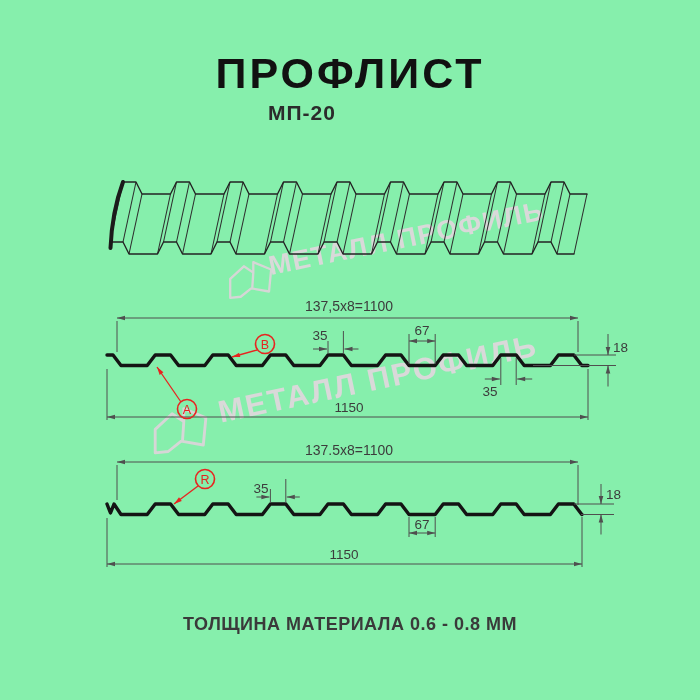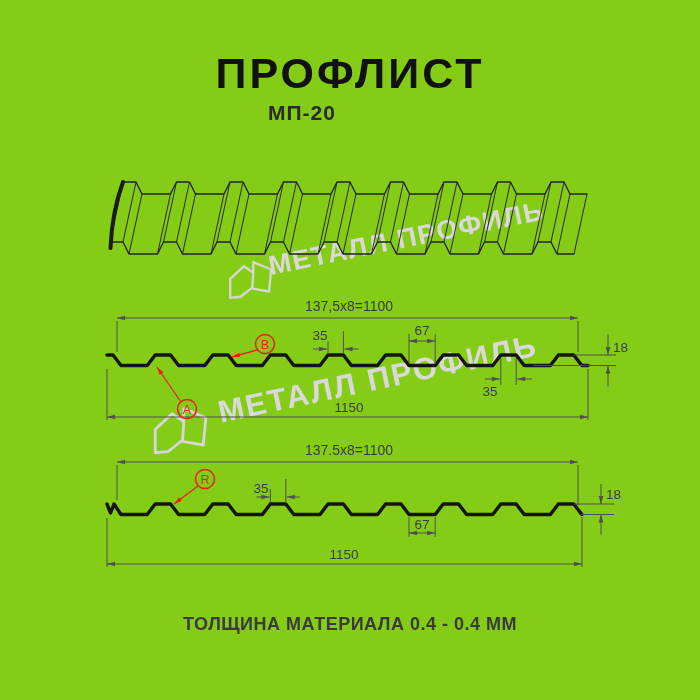--- a/index.html
+++ b/index.html
@@ -1,16 +1,16 @@
 <!DOCTYPE html>
 <html><head>
 <meta charset="utf-8">
 <style>
   html,body{margin:0;padding:0;background:#fff;}
-  .page{position:relative;width:700px;height:700px;background:#84cc16;overflow:hidden;
+  .page{position:relative;width:700px;height:700px;background:#86efac;overflow:hidden;
         font-family:"Liberation Sans",sans-serif;}
   .title{position:absolute;top:52px;left:0;width:700px;text-align:center;
          font-size:43px;font-weight:800;letter-spacing:3px;color:#111;line-height:1;}
   .subtitle{position:absolute;top:102px;left:0;width:604px;text-align:center;
          font-size:21px;font-weight:700;letter-spacing:1px;color:#2b2b2b;line-height:1;}
   .footer-text{position:absolute;top:615px;left:0;width:700px;text-align:center;
          font-size:18px;font-weight:700;letter-spacing:0.5px;color:#3a3a3a;line-height:1;}
   svg{position:absolute;left:0;top:0;}
   .dt{fill:#3c3c3c;font-family:"Liberation Sans",sans-serif;font-size:13.5px;}
   .dtbig{font-size:14px;}
@@ -168,14 +168,14 @@
       <text class="dt dtbig" x="349" y="455" text-anchor="middle">137.5x8=1100</text>
       <text class="dt" x="261" y="493" text-anchor="middle">35</text>
       <text class="dt" x="606" y="499" text-anchor="start">18</text>
       <text class="dt" x="422" y="529" text-anchor="middle" font-size="12.5">67</text>
       <text class="dt" x="344" y="559" text-anchor="middle">1150</text>
       <circle cx="205" cy="479" r="9.5" fill="none" stroke="#e8231f" stroke-width="1.6"></circle>
       <text class="rl" x="205" y="483.5" text-anchor="middle" font-size="12" fill="#e8231f">R</text>
     </g>
   </svg>
 
-  <div class="footer-text">ТОЛЩИНА МАТЕРИАЛА 0.4 - 0.4 ММ</div>
+  <div class="footer-text">ТОЛЩИНА МАТЕРИАЛА 0.6 - 0.8 ММ</div>
 </div>
 
 </body></html>

